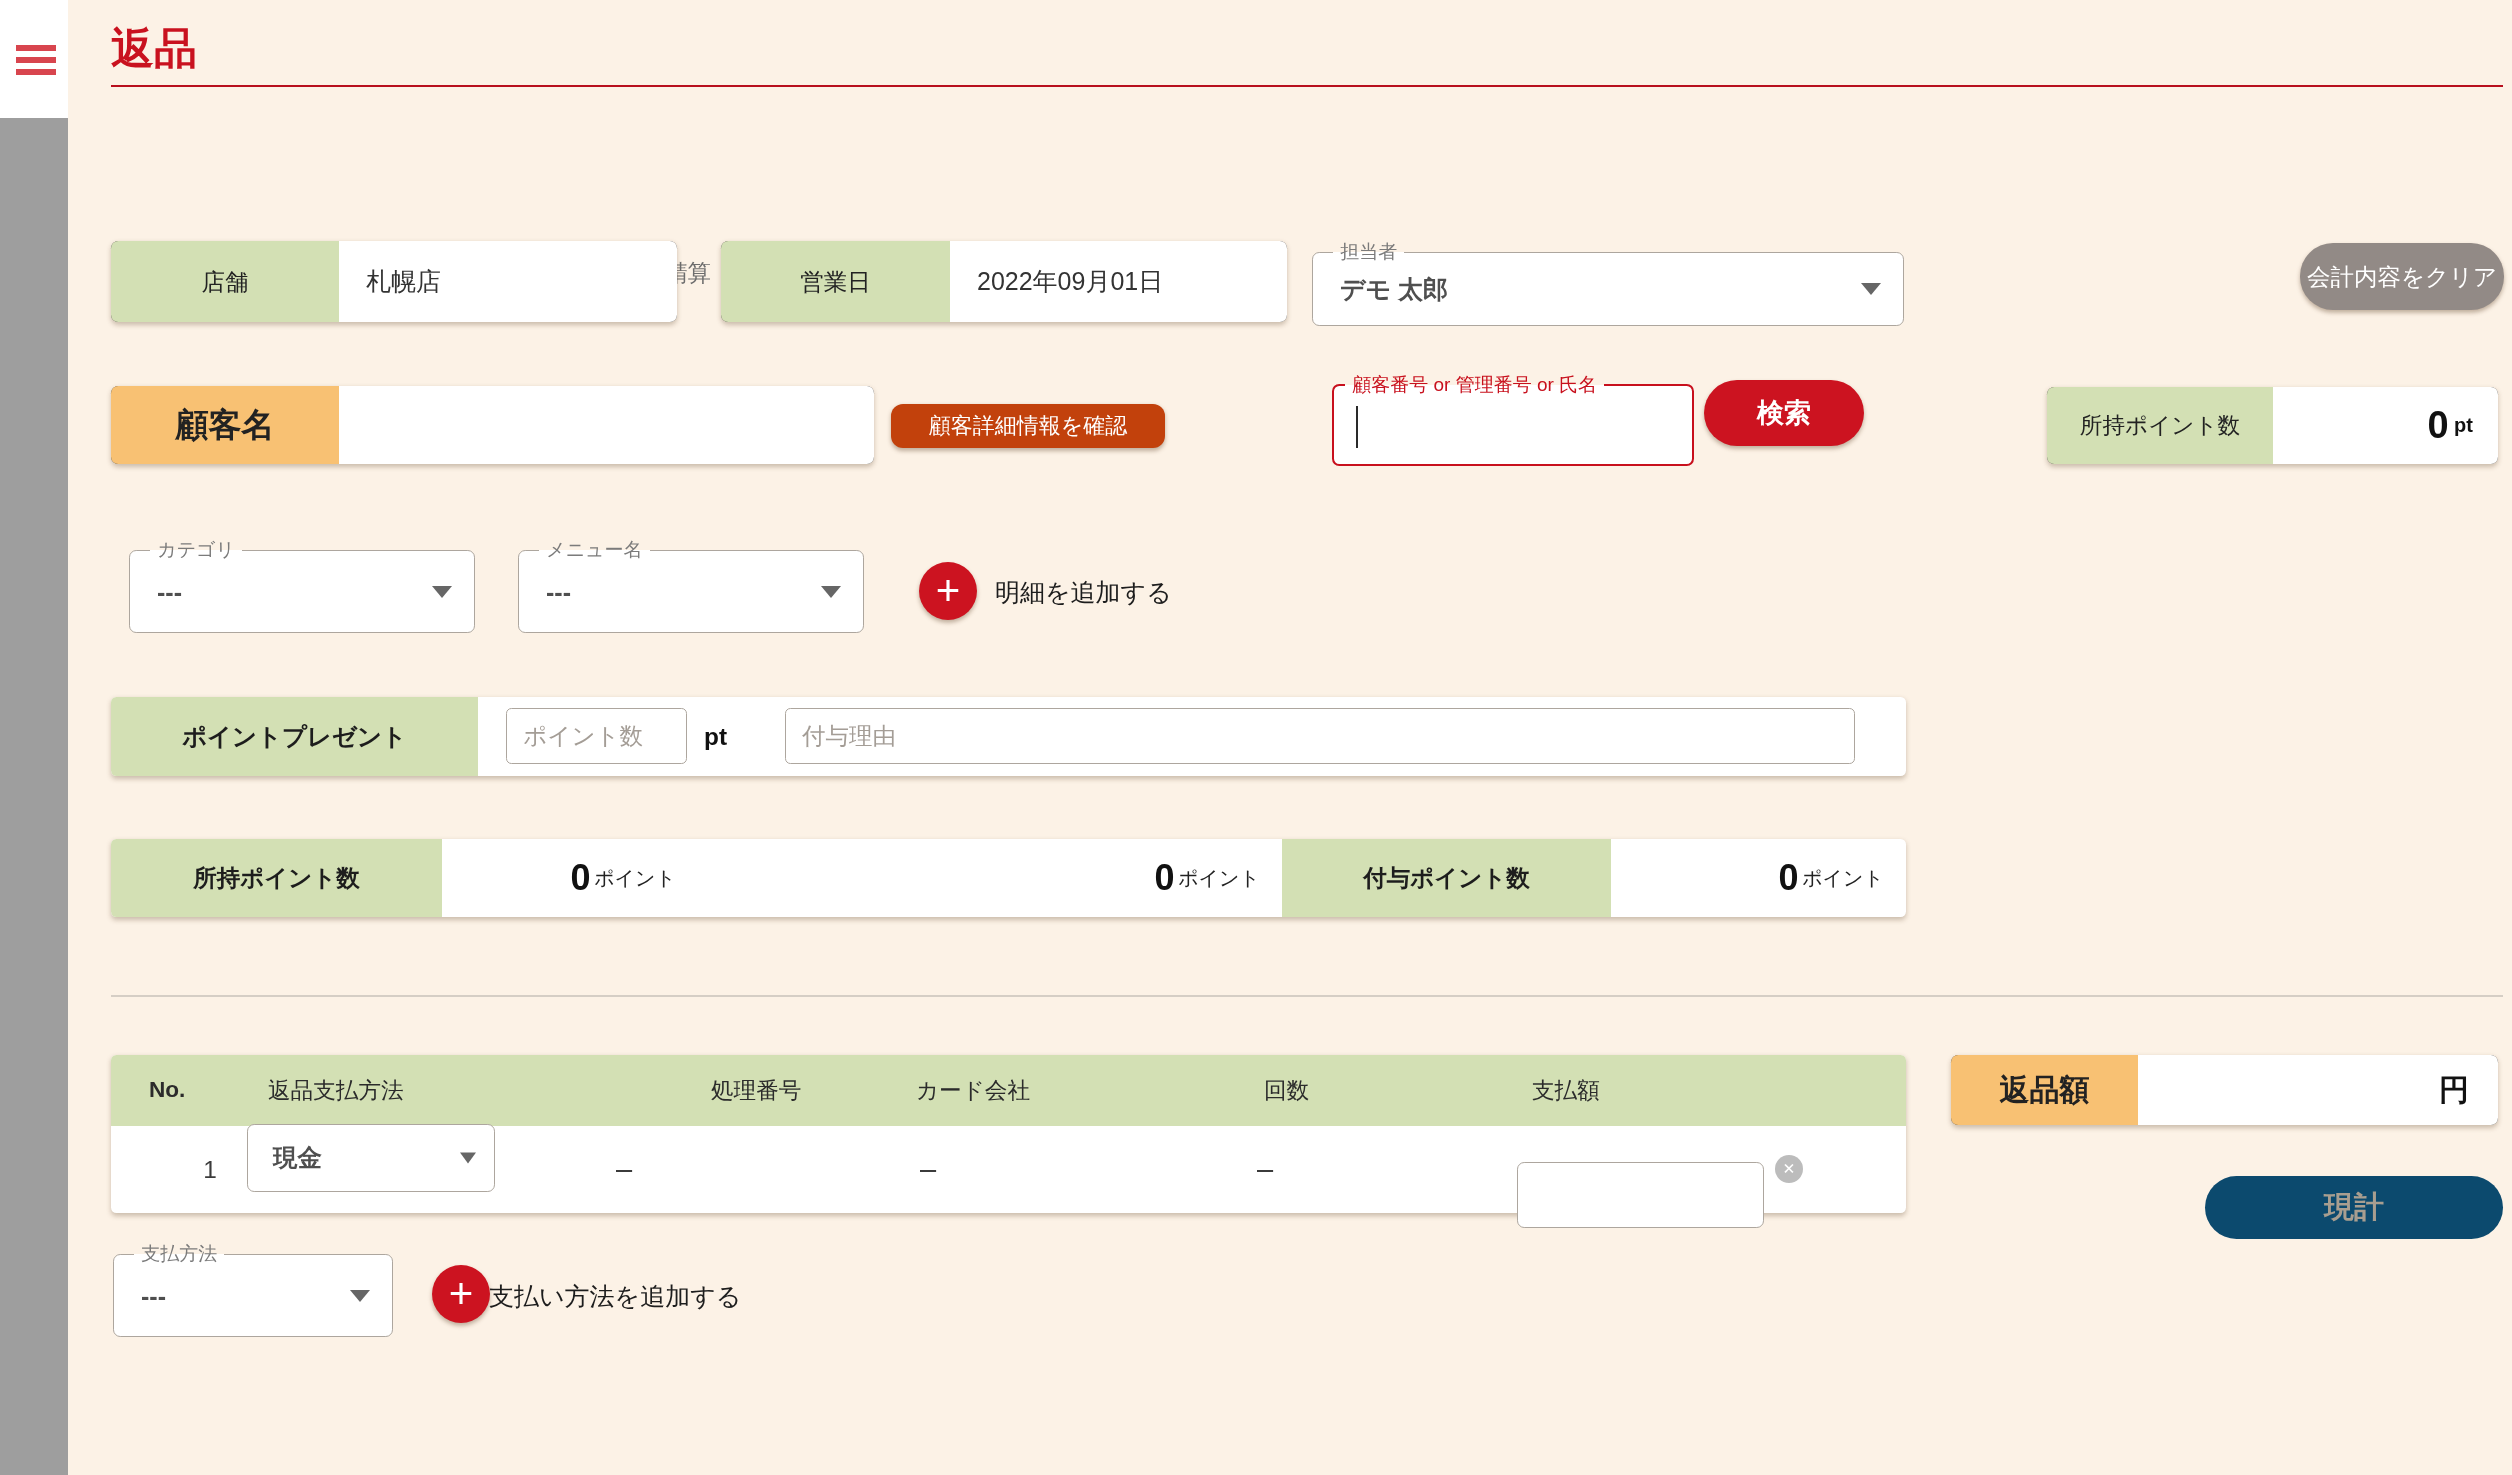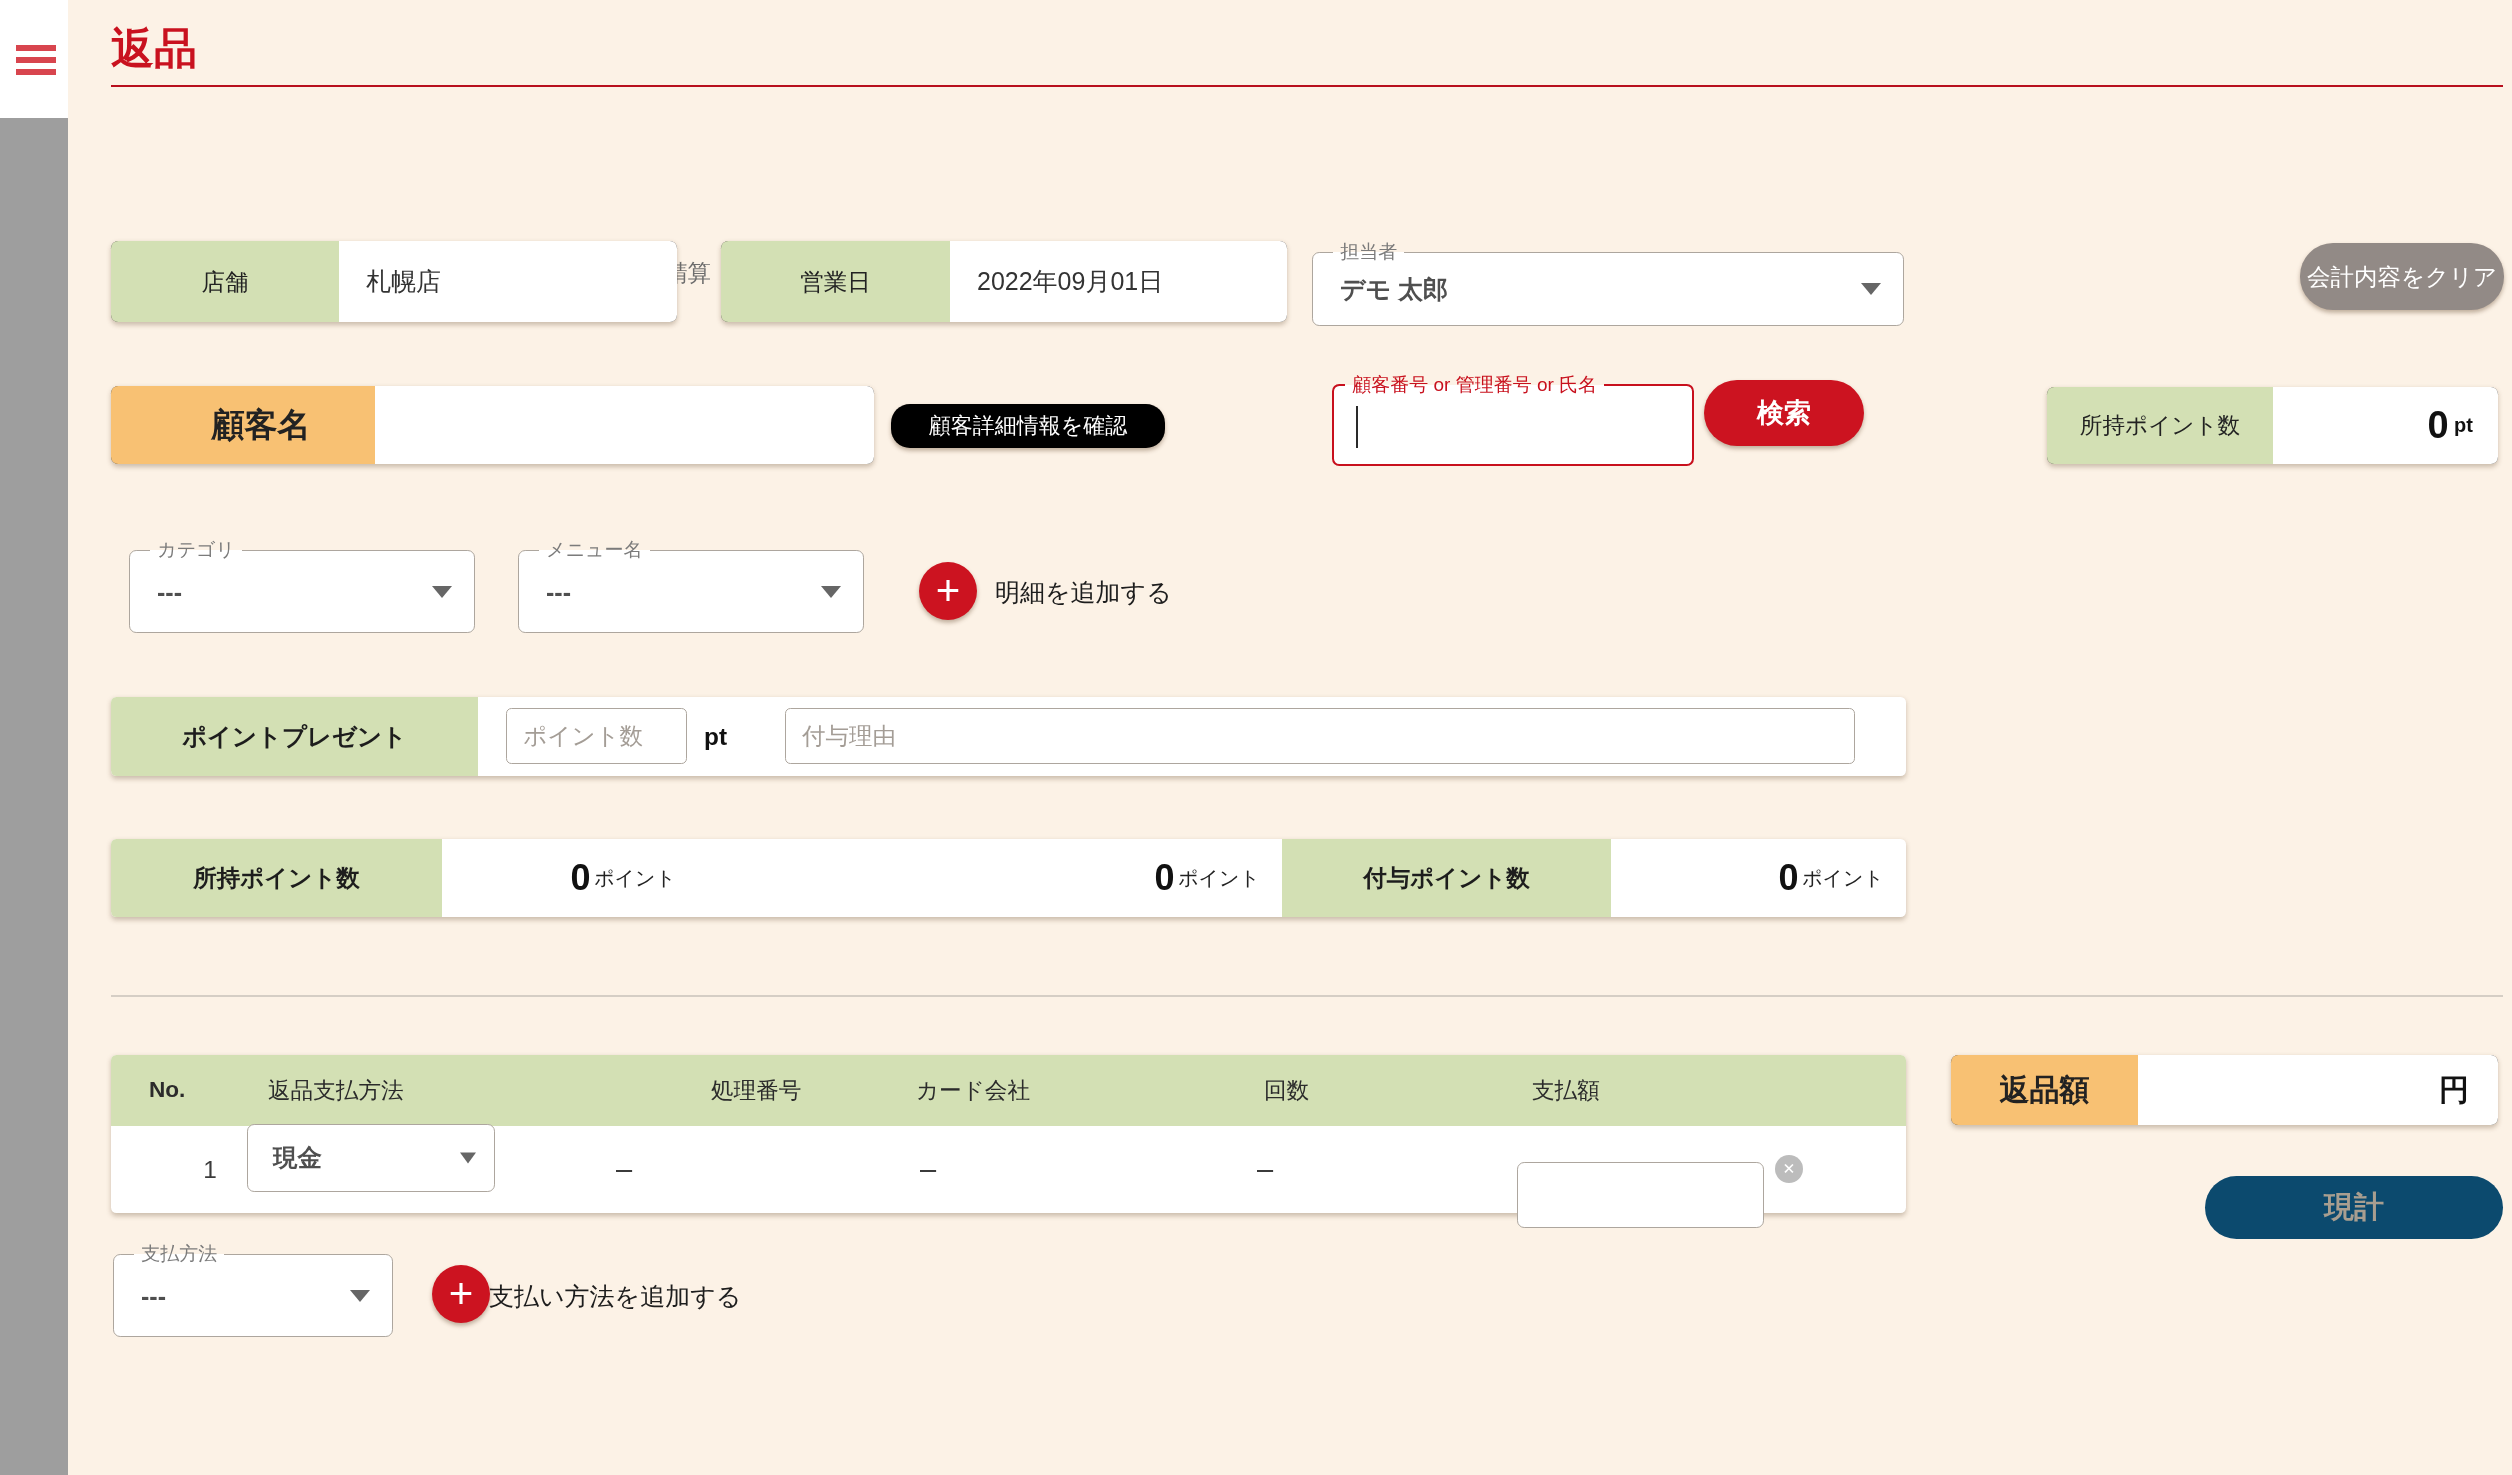--- a/index.html
+++ b/index.html
@@ -98,24 +98,24 @@
     <div class="pvalue">2022年09月01日</div>
   </div>
   <div class="abs mselect" style="left:1312px;top:252px;width:584px;height:72px;padding-left:6px;">
     <span class="mlabel">担当者</span>
     <span class="mvalue">デモ 太郎</span>
     <span class="arr"></span>
   </div>
   <button class="abs btn" style="left:2300px;top:243px;width:204px;height:67px;border-radius:33px;background:#928a86;font-size:23.5px;">会計内容をクリア</button>
 
   <div class="abs pair" style="left:111px;top:386px;width:763px;height:78px;">
-    <div class="plabel orange" style="width:228px;font-size:33px;font-weight:bold;padding-left:36px;">顧客名</div>
+    <div class="plabel orange" style="width:228px;font-size:33px;font-weight:bold;">顧客名</div>
     <div class="pvalue"></div>
   </div>
-  <button class="abs btn" style="left:891px;top:404px;width:274px;height:44px;border-radius:19px;background:#000000;font-size:22px;">顧客詳細情報を確認</button>
+  <button class="abs btn" style="left:891px;top:404px;width:274px;height:44px;border-radius:12px;background:#c2410c;font-size:22px;">顧客詳細情報を確認</button>
 
   <div class="abs" style="left:1332px;top:384px;width:362px;height:82px;background:#fff;border:2.7px solid #c8101d;border-radius:7.2px;box-sizing:border-box;">
     <span class="mlabel" style="color:#c8101d;left:11px;">顧客番号 or 管理番号 or 氏名</span>
     <span class="caret"></span>
     <input style="position: absolute; left: 31px; top: 9px; width: 308px; height: 60px; border: none; outline: none; font-size: 25px; background: transparent;" value="">
   </div>
   <button class="abs btn" style="left:1704px;top:380px;width:160px;height:66px;border-radius:33px;background:#cc1320;font-size:27px;font-weight:bold;">検索</button>
 
   <div class="abs pair" style="left:2047px;top:387px;width:451px;height:77px;">
     <div class="plabel green" style="width:226px;font-size:22.6px;">所持ポイント数</div>

